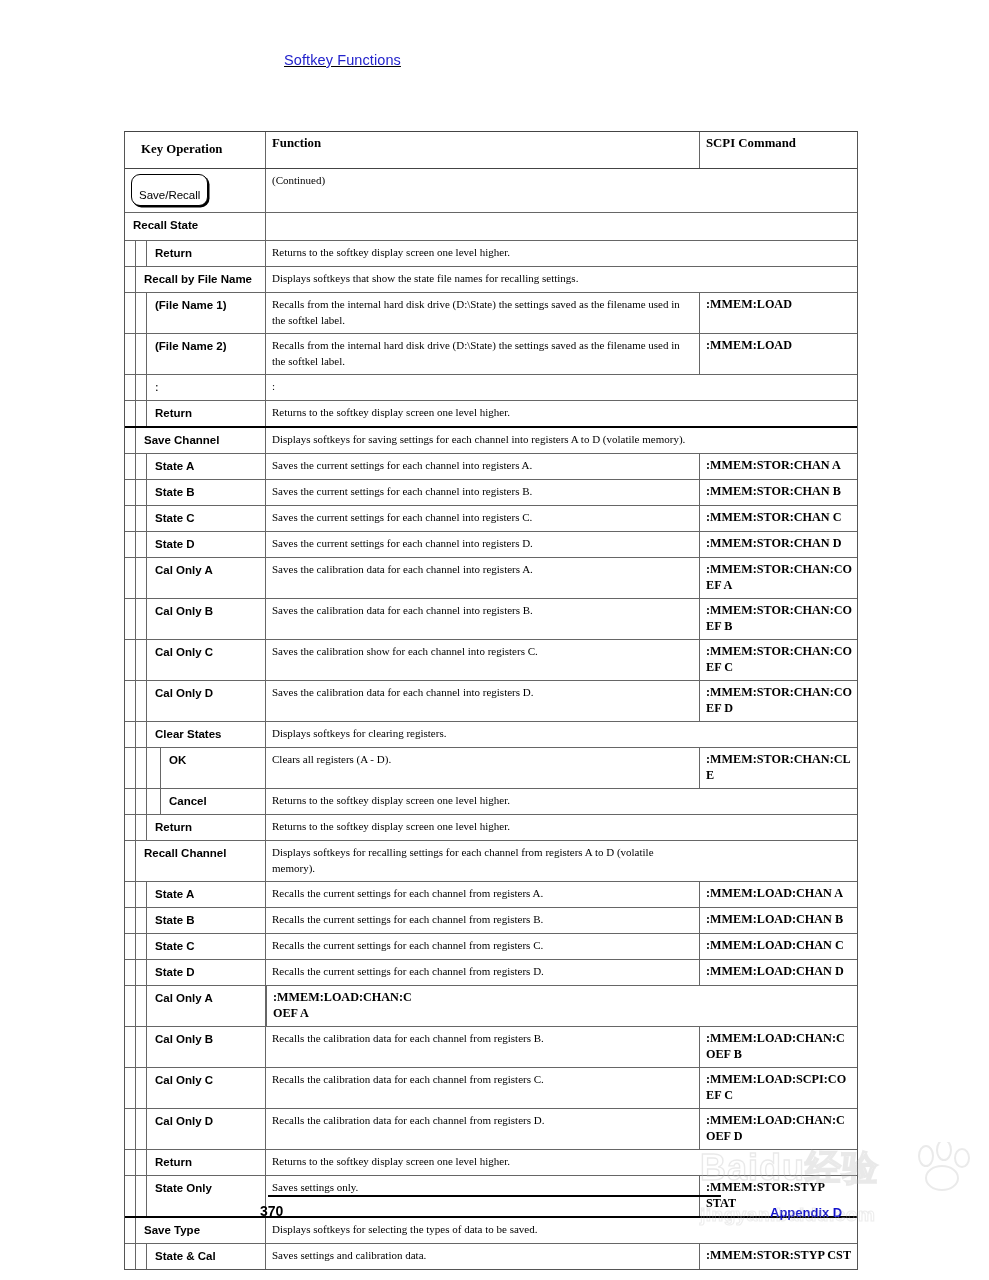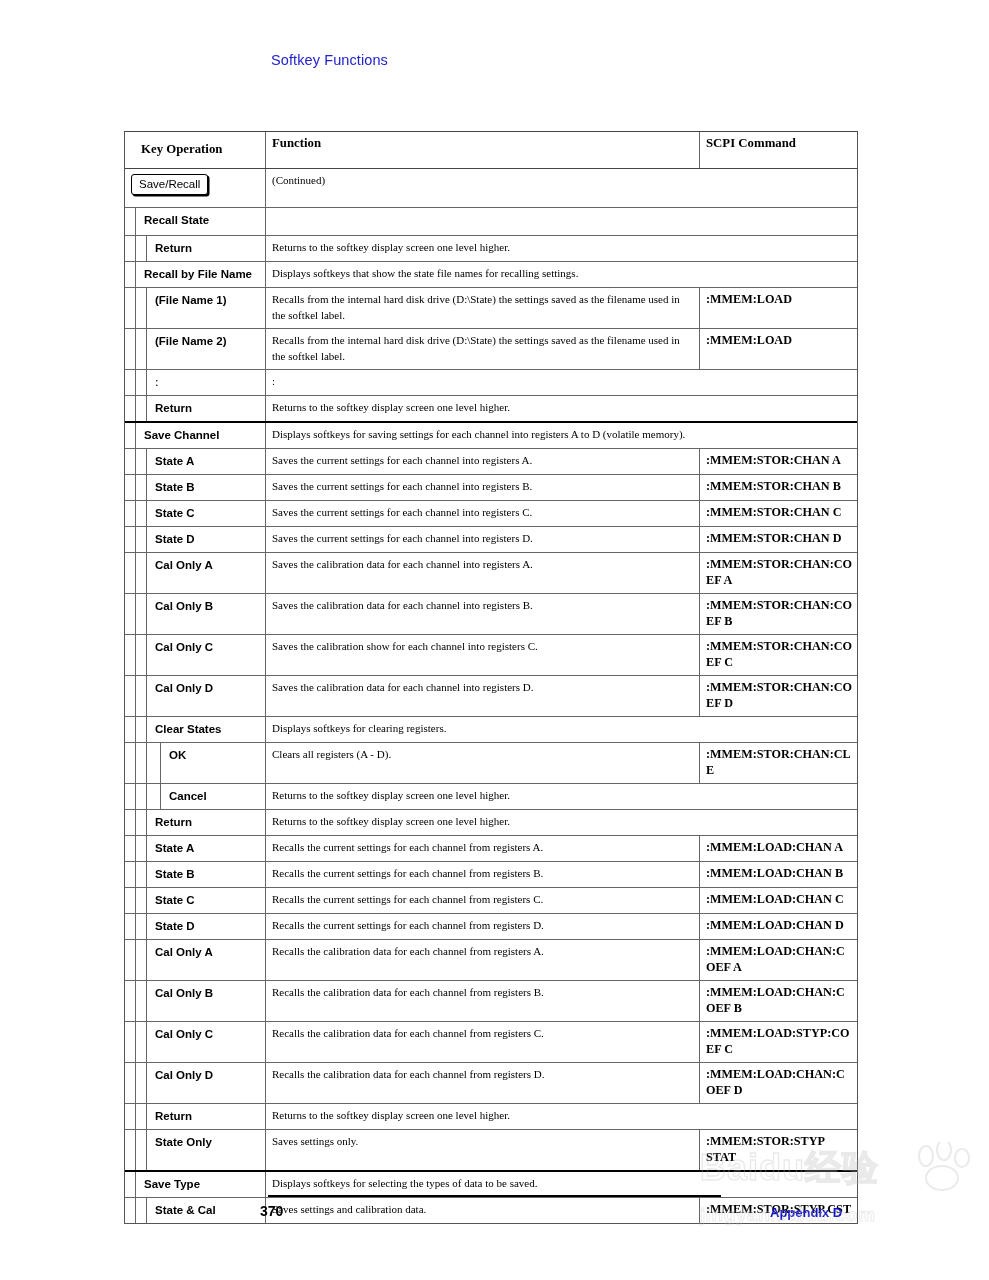--- a/index.html
+++ b/index.html
@@ -12,23 +12,24 @@
     height: 1280px;
     position: relative;
     font-family: "Liberation Serif", serif;
     color: #000000;
     overflow: hidden;
   }
 
   
   #page-header {
     position: absolute;
-    left: 271px;
+    left: 284px;
     top: 50px;
     width: 600px;
+    text-decoration: underline;
   }
   .hdr-line1 {
     font-family: "Liberation Sans", sans-serif;
     font-size: 14.5px;
     color: #2222cc;
     line-height: 20px;
     letter-spacing: 0.1px;
   }
   .hdr-line2 {
     font-family: "Liberation Sans", sans-serif;
@@ -140,30 +141,30 @@
 
   
   .hardkey-wrap {
     padding: 5px 4px 6px 6px;
   }
   .hardkey {
     display: inline-block;
     font-family: "Liberation Sans", sans-serif;
     font-size: 11.5px;
     line-height: 13px;
-    padding: 3px 7px 3px 7px;
+    padding: 14px 7px 3px 7px;
     border: 1px solid #000;
-    border-radius: 3px;
+    border-radius: 9px;
     box-shadow: 1.5px 1.5px 0 #000;
     background: #ffffff;
     color: #000;
     white-space: nowrap;
   }
 
-  .tall-1 { min-height: 27px; }
+  .tall-1 { min-height: 27px; flex-direction: column; }
   .tall-2 { min-height: 38px; }
 
   
   #footer-rule {
     position: absolute;
     left: 268px;
     top: 1195px;
     width: 453px;
     height: 2px;
     background: #000;
@@ -426,20 +427,28 @@
           <div class="ind"></div>
           <div class="ind"></div>
           <div class="key-label">Return</div>
         </div>
         <div class="c-fn">Returns to the softkey display screen one level higher.</div>
         <div class="c-scpi empty"></div>
       </div>
       <div class="trow">
         <div class="c-key">
           <div class="ind"></div>
+          <div class="key-label">Recall Channel</div>
+        </div>
+        <div class="c-fn">Displays softkeys for recalling settings for each channel from registers A to D (volatile memory).</div>
+        <div class="c-scpi empty"></div>
+      </div>
+      <div class="trow">
+        <div class="c-key">
+          <div class="ind"></div>
           <div class="ind"></div>
           <div class="key-label">State A</div>
         </div>
         <div class="c-fn">Recalls the current settings for each channel from registers A.</div>
         <div class="c-scpi">:MMEM:LOAD:CHAN A</div>
       </div>
       <div class="trow">
         <div class="c-key">
           <div class="ind"></div>
           <div class="ind"></div>
@@ -465,40 +474,39 @@
         </div>
         <div class="c-fn">Recalls the current settings for each channel from registers D.</div>
         <div class="c-scpi">:MMEM:LOAD:CHAN D</div>
       </div>
       <div class="trow">
         <div class="c-key">
           <div class="ind"></div>
           <div class="ind"></div>
           <div class="key-label">Cal Only A</div>
         </div>
-        <div class="c-fn">Recalls the calibration data for each channel from registers A.</div>
         <div class="c-scpi">:MMEM:LOAD:CHAN:COEF A</div>
       </div>
       <div class="trow">
         <div class="c-key">
           <div class="ind"></div>
           <div class="ind"></div>
           <div class="key-label">Cal Only B</div>
         </div>
         <div class="c-fn">Recalls the calibration data for each channel from registers B.</div>
         <div class="c-scpi">:MMEM:LOAD:CHAN:COEF B</div>
       </div>
       <div class="trow">
         <div class="c-key">
           <div class="ind"></div>
           <div class="ind"></div>
           <div class="key-label">Cal Only C</div>
         </div>
         <div class="c-fn">Recalls the calibration data for each channel from registers C.</div>
-        <div class="c-scpi">:MMEM:LOAD:STYP:COEF C</div>
+        <div class="c-scpi">:MMEM:LOAD:SCPI:COEF C</div>
       </div>
       <div class="trow">
         <div class="c-key">
           <div class="ind"></div>
           <div class="ind"></div>
           <div class="key-label">Cal Only D</div>
         </div>
         <div class="c-fn">Recalls the calibration data for each channel from registers D.</div>
         <div class="c-scpi">:MMEM:LOAD:CHAN:COEF D</div>
       </div>

